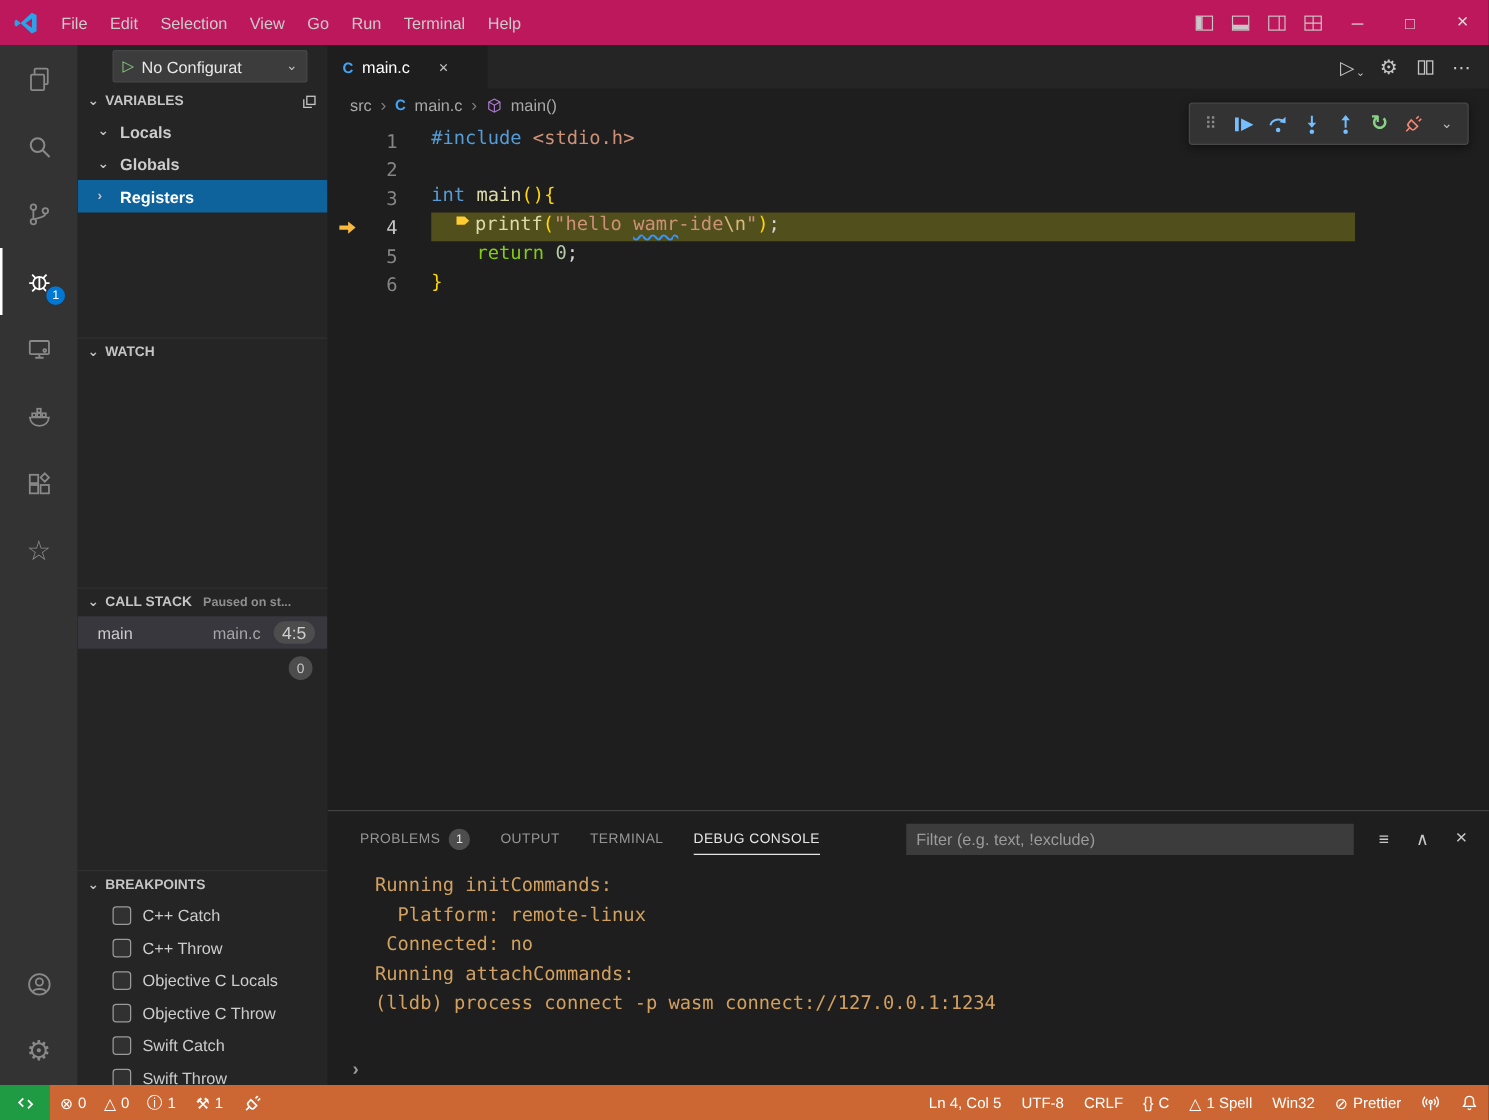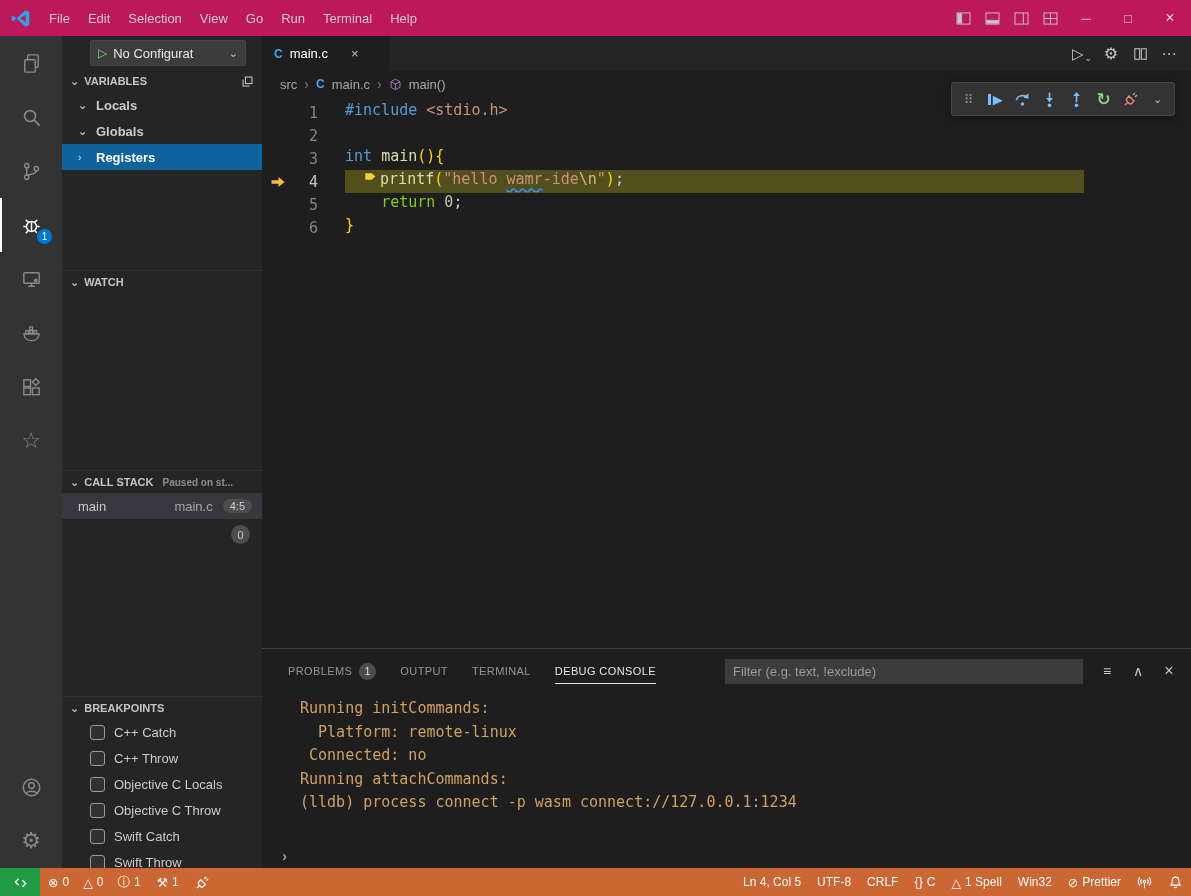--- a/index.html
+++ b/index.html
@@ -39,21 +39,21 @@
   .sec-breakpoints{flex:1;border-top:1px solid #303031}
   .sec-header{height:22px;flex:none;display:flex;align-items:center;padding:0 8px;gap:5px;font-size:11px;font-weight:700;color:#C5C5C5}
   .sec-status{font-size:10px;font-weight:700;color:#8F8F8F;margin-left:4px;white-space:nowrap;overflow:hidden}
   .hdr-action{margin-left:auto;color:#C5C5C5}
   .tree-row{height:26px;flex:none;display:flex;align-items:center;padding-left:16px;gap:6px;font-weight:700;color:#CCCCCC}
   .tree-row:first-of-type{margin-top:12px}
   .tree-row .chev{width:12px}
   .tree-row.selected{background:#0E639C;color:#FFFFFF}
   .frame-row{height:26px;flex:none;display:flex;align-items:center;background:#37373D;padding:0 10px 0 16px}
   .frame-file{margin-left:auto;color:#A6A6A6;margin-right:10px}
-  .frame-pos{background:#4D4D4D;color:#CFCFCF;border-radius:9px;padding:1px 7px;font-size:11px}
+  .frame-pos{background:#4D4D4D;color:#CFCFCF;border-radius:9px;padding:1px 7px;font-size:14px}
   .session-badge{position:absolute;right:12px;top:54px;width:19px;height:19px;border-radius:50%;background:#4D4D4D;color:#C8C8C8;
     font-size:11px;display:flex;align-items:center;justify-content:center}
   .bp-row{height:26px;flex:none;display:flex;align-items:center;padding-left:28px;gap:9px;color:#CCCCCC}
   .checkbox{width:15px;height:15px;border:1px solid #9A9A9A;border-radius:3px;background:#313131;flex:none}
 
   
   .main{position:absolute;top:36px;left:262px;right:0;bottom:28px;display:flex;flex-direction:column;background:#1E1E1E}
   .tabstrip{height:35px;flex:none;background:#252526;display:flex;align-items:stretch}
   .tab{display:flex;align-items:center;gap:7px;padding:0 10px 0 12px;background:#1E1E1E;color:#FFFFFF;min-width:128px}
   .cicon{color:#42A5F5;font-weight:700;font-size:12px}

